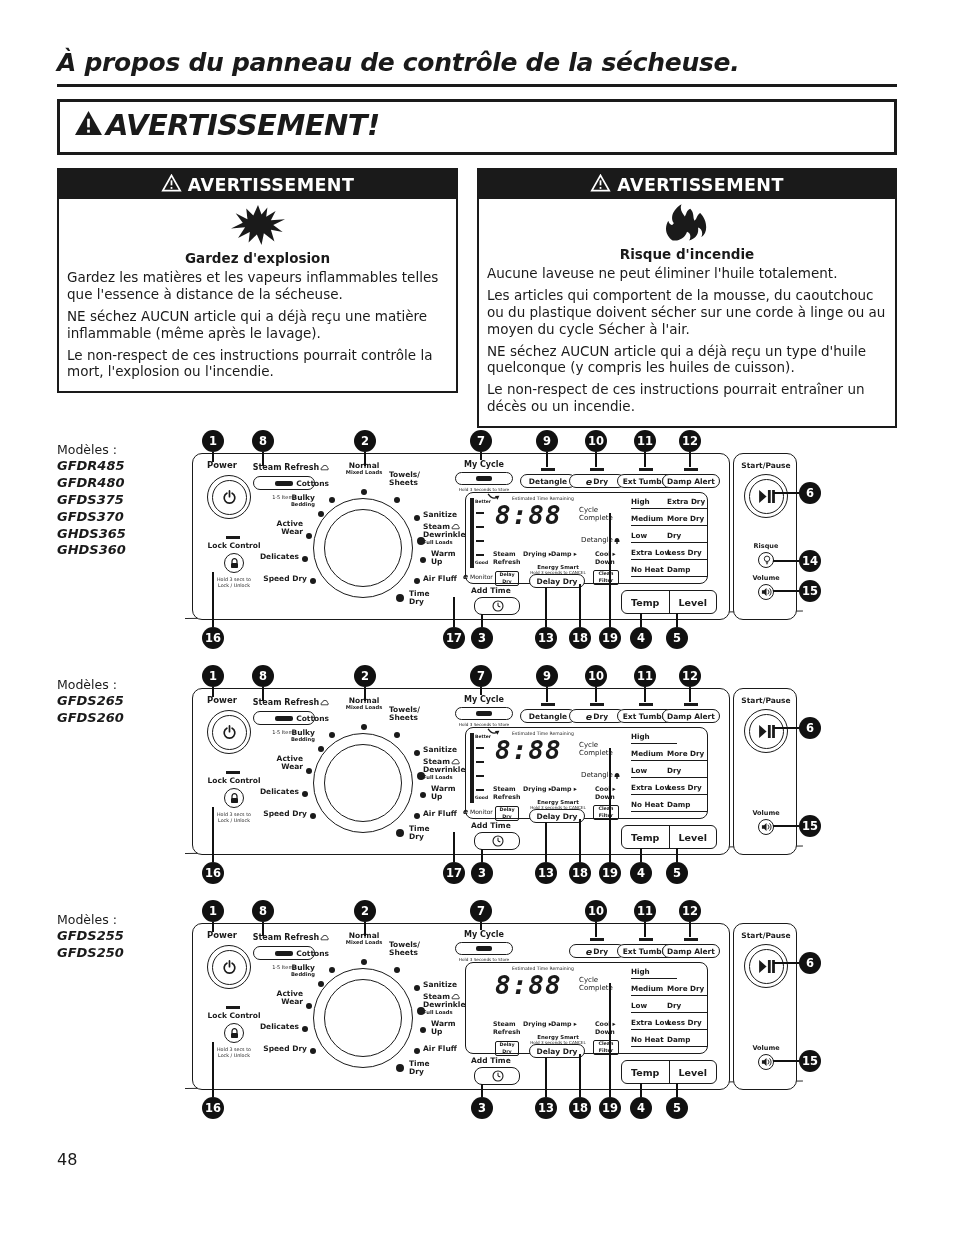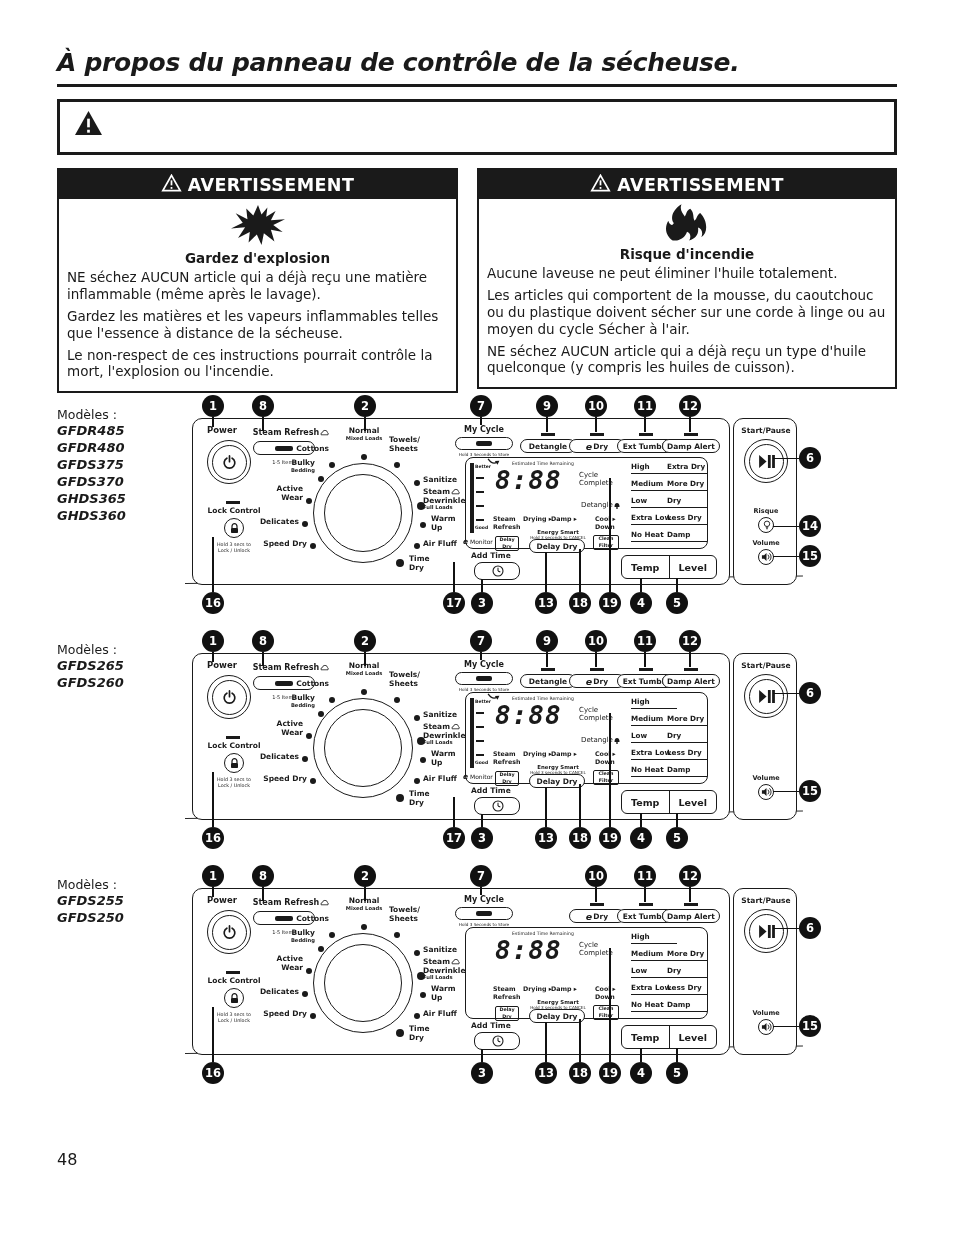--- a/index.html
+++ b/index.html
@@ -55,60 +55,62 @@
     <h1 class="title">À propos du panneau de contrôle de la sécheuse.</h1>
     <div class="rule"></div>
 
     <div class="banner">
       <div class="banner-head">
         <span><svg width="29" height="26" viewBox="0 0 30 27">
               <polygon points="15,1 29,26 1,26" fill="#1a1a1a"></polygon>
               <rect x="13.6" y="9" width="2.8" height="9" fill="#fff"></rect>
               <rect x="13.6" y="20.5" width="2.8" height="3" fill="#fff"></rect>
             </svg></span>
+        <span class="banner-title">AVERTISSEMENT!</span>
       </div>
     </div>
 
     <div class="warn-row">
       <div class="warn-box leftbox">
         <div class="warn-head">
           <span><svg width="21" height="18" viewBox="0 0 30 27">
                 <polygon points="15,2 28,25 2,25" fill="none" stroke="#fff" stroke-width="2.6"></polygon>
                 <rect x="13.7" y="9.5" width="2.6" height="7.5" fill="#fff"></rect>
                 <rect x="13.7" y="19.5" width="2.6" height="2.8" fill="#fff"></rect>
               </svg></span>
           <span class="wh-t">AVERTISSEMENT</span>
         </div>
         <div class="warn-body">
           <div class="warn-icon"><svg width="54" height="42" viewBox="0 0 46 34">
                 <polygon points="23,0 26,8 31,2 30,10 38,5 34,13 46,12 36,17 44,23 34,21 37,31 28,24 26,34 22,25 15,32 16,23 6,28 12,19 0,20 10,15 4,7 14,12 13,3 19,9" fill="#1a1a1a"></polygon>
               </svg></div>
           <div class="warn-sub">Gardez d'explosion</div>
+          <p>Gardez les matières et les vapeurs inflammables telles que l'essence à distance de la sécheuse.</p>
           <p>NE séchez AUCUN article qui a déjà reçu une matière inflammable (même après le lavage).</p>
-          <p>Gardez les matières et les vapeurs inflammables telles que l'essence à distance de la sécheuse.</p>
           <p>Le non-respect de ces instructions pourrait contrôle la mort, l'explosion ou l'incendie.</p>
         </div>
       </div>
       <div class="warn-box rightbox">
         <div class="warn-head">
           <span><svg width="21" height="18" viewBox="0 0 30 27">
                 <polygon points="15,2 28,25 2,25" fill="none" stroke="#fff" stroke-width="2.6"></polygon>
                 <rect x="13.7" y="9.5" width="2.6" height="7.5" fill="#fff"></rect>
                 <rect x="13.7" y="19.5" width="2.6" height="2.8" fill="#fff"></rect>
               </svg></span>
           <span class="wh-t">AVERTISSEMENT</span>
         </div>
         <div class="warn-body">
           <div class="warn-icon"><svg width="44" height="38" viewBox="0 0 40 34">
                 <path d="M7 33 C1 29 -1 22 3 15 C4 19 7 20 8 17 C4 12 8 4 15 0 C13 5 16 8 18 11 C20 8 19 6 23 4 C27 8 25 12 27 15 C29 13 29 10 32 8 C38 14 40 25 33 30 C35 25 33 22 30 21 C31 27 28 31 22 33 C24 29 23 26 20 25 C19 29 15 32 11 33 Z" fill="#1a1a1a"></path>
               </svg></div>
           <div class="warn-sub">Risque d'incendie</div>
           <p>Aucune laveuse ne peut éliminer l'huile totalement.</p>
           <p>Les articles qui comportent de la mousse, du caoutchouc ou du plastique doivent sécher sur une corde à linge ou au moyen du cycle Sécher à l'air.</p>
           <p>NE séchez AUCUN article qui a déjà reçu un type d'huile quelconque (y compris les huiles de cuisson).</p>
+          <p>Le non-respect de ces instructions pourrait entraîner un décès ou un incendie.</p>
         </div>
       </div>
     </div>
 
 
     <div class="panel-section">
         <div class="a" style="left: 0px; top: 0px; width: 840px; height: 235px;">
           <div class="a" style="left: 0px; top: 14px; width: 120px;">
             <div class="models-label">Modèles :</div>
             <div class="model">GFDR485</div>

